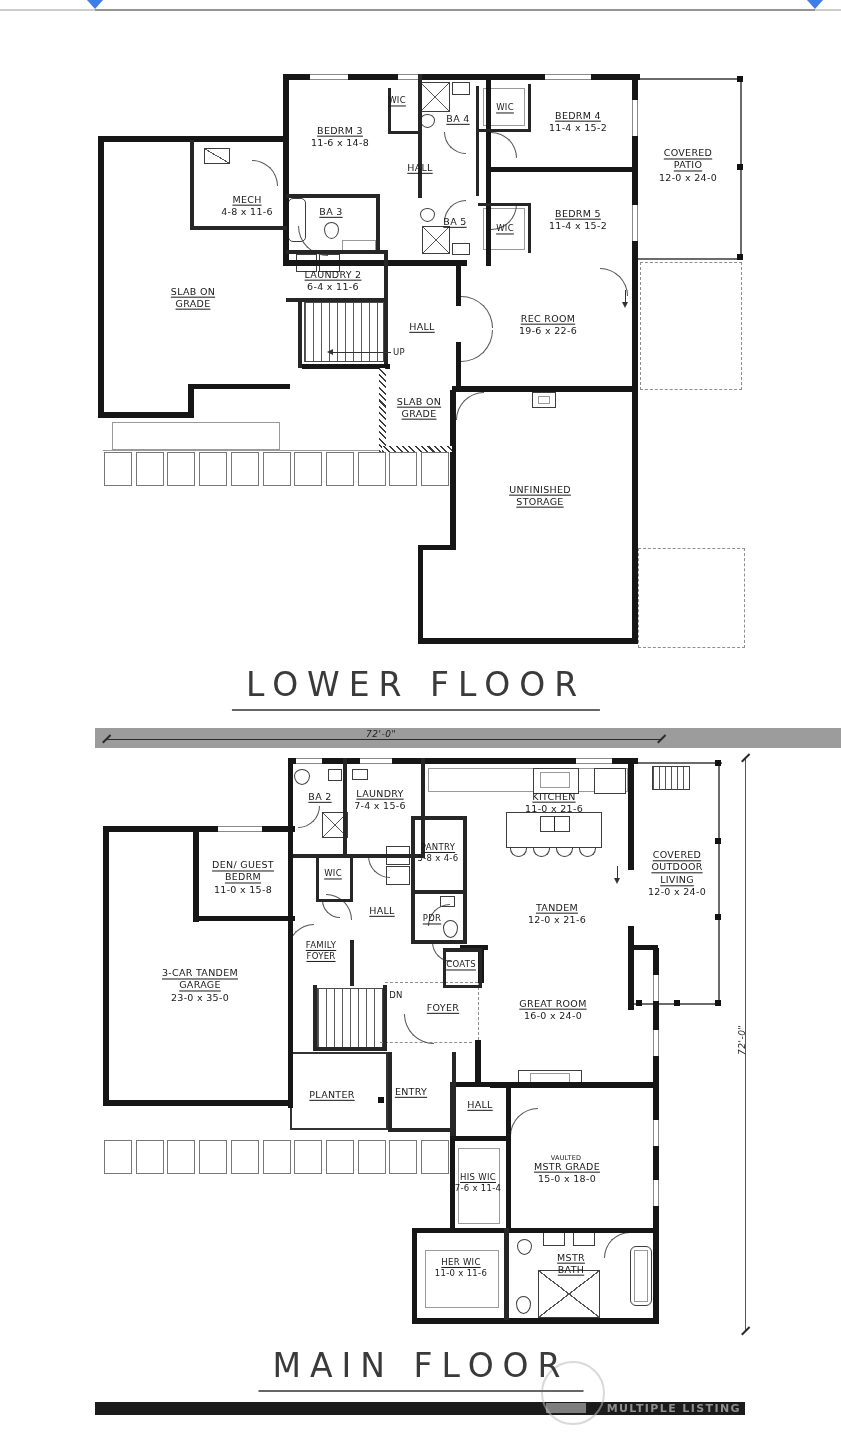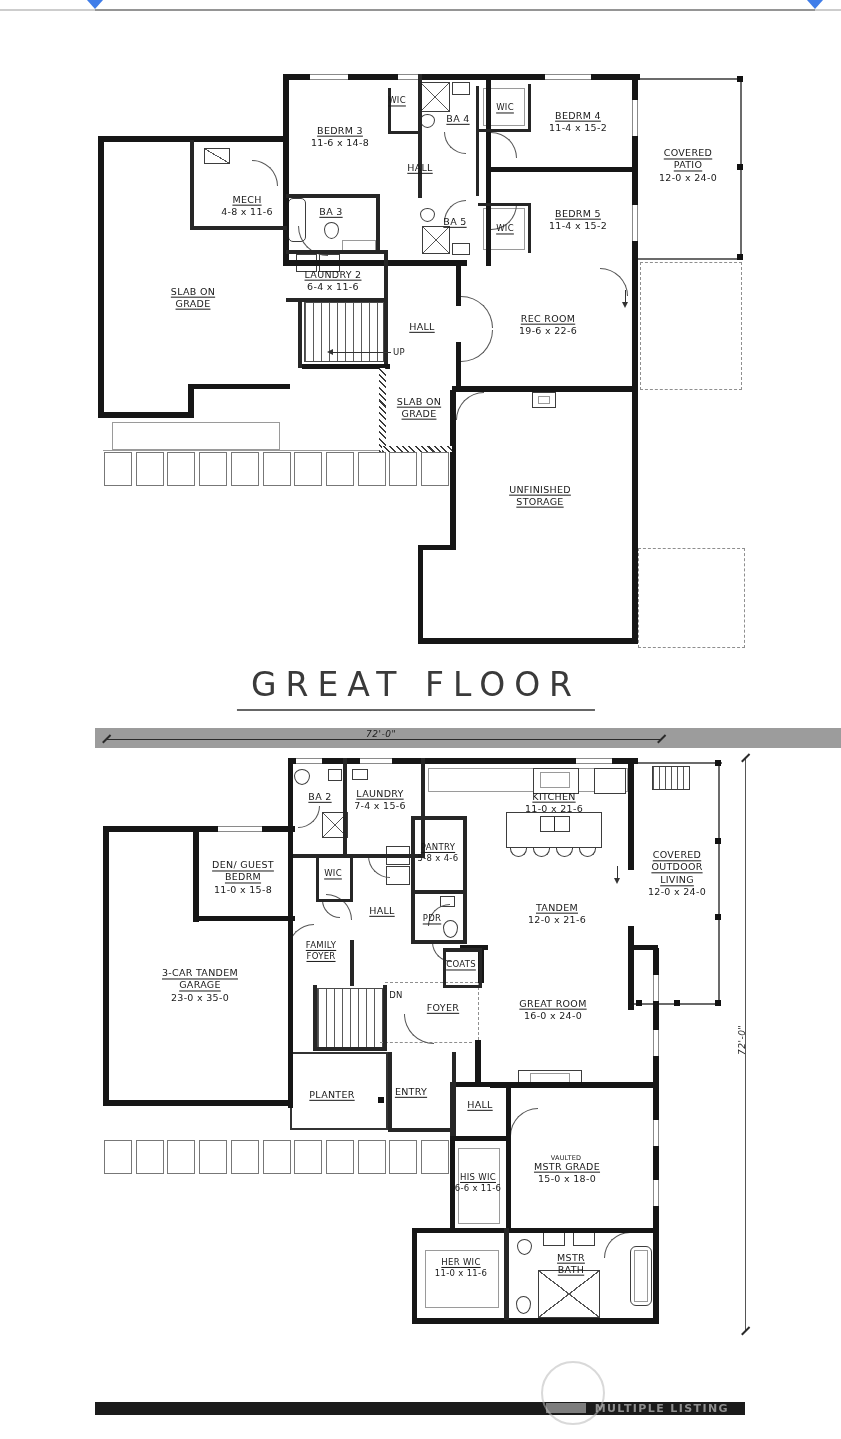--- a/index.html
+++ b/index.html
@@ -49,21 +49,21 @@
   .tick{position:absolute;width:11px;height:1.5px;background:#2b2b2b;transform:rotate(-45deg);z-index:3;}
   .dimlabel{position:absolute;transform:translate(-50%,-50%);font-size:9px;font-style:italic;color:#1d1d1d;z-index:4;letter-spacing:.5px;}
   .dimlabel.vert{transform:translate(-50%,-50%) rotate(-90deg);}
   
   .topline{position:absolute;z-index:1;}
   .bluetri{position:absolute;width:0;height:0;border-left:8px solid transparent;border-right:8px solid transparent;
            border-top:9px solid #3f7de9;top:0;z-index:6;}
   
   .mlsbar{position:absolute;left:95px;top:1402px;width:650px;height:13px;background:#1b1b1b;color:#8f8f8f;
           font-weight:700;font-size:11px;line-height:13px;letter-spacing:1.4px;text-align:right;
-          padding-right:16px;box-sizing:border-box;z-index:3;}
+          padding-right:4px;box-sizing:border-box;z-index:3;}
   .wmcircle{position:absolute;left:541px;top:1361px;width:60px;height:60px;border:2px solid rgba(185,185,185,.55);
             border-radius:50%;z-index:4;}
   .wmbox{position:absolute;left:546px;top:1403px;width:40px;height:10px;background:#8f8f8f;opacity:.85;z-index:4;}
   .sa-stem{position:absolute;width:1px;background:#333;z-index:2;}
   .sa-tip{position:absolute;width:0;height:0;border-left:3px solid transparent;border-right:3px solid transparent;border-top:6px solid #333;z-index:2;}
   .uparrow-line{position:absolute;height:1px;background:#333;z-index:2;}
   .uparrow-tip{position:absolute;width:0;height:0;border-top:3px solid transparent;border-bottom:3px solid transparent;border-right:6px solid #333;z-index:2;}
   .pvrow{position:absolute;z-index:1;}
   .pv{position:absolute;width:28px;height:34px;border:1px solid #777;background:#fff;box-sizing:border-box;top:0;}
 </style>
@@ -241,21 +241,21 @@
   <div class="lb wrap" style="left:193px;top:298px;width:62px">
       <span class="nm">SLAB ON GRADE</span>
     </div>
   <div class="lb wrap" style="left:419px;top:408px;width:62px">
       <span class="nm">SLAB ON GRADE</span>
     </div>
   <div class="lb wrap" style="left:540px;top:496px;width:88px">
       <span class="nm">UNFINISHED STORAGE</span>
     </div>
 
-  <div class="title" style="left:416px;top:665px">GREAT FLOOR</div>
+  <div class="title" style="left:416px;top:665px">LOWER FLOOR</div>
 
   <div class="dimbar"></div>
   <div class="dimline" style="left:106px;top:739px;width:556px;height:1px"></div>
   <div class="tick" style="left:101px;top:738px"></div>
   <div class="tick" style="left:656px;top:738px"></div>
   <div class="dimlabel" style="left:381px;top:734px">72'-0"</div>
 
   <div class="w" style="left:288px;top:758px;width:350px;height:6px"></div>
   <div class="w" style="left:288px;top:758px;width:5px;height:100px"></div>
   <div class="p" style="left:343px;top:758px;width:4px;height:100px"></div>
@@ -462,33 +462,34 @@
     </div>
   <div class="lb xs noul" style="left:566px;top:1158px">
       <span class="nm">VAULTED</span>
     </div>
   <div class="lb" style="left:567px;top:1173px">
       <span class="nm">MSTR GRADE</span>
       <span class="dm">15-0 x 18-0</span>
     </div>
   <div class="lb sm" style="left:478px;top:1183px">
       <span class="nm">HIS WIC</span>
-      <span class="dm">6-6 x 11-6</span>
+      <span class="dm">7-6 x 11-4</span>
     </div>
   <div class="lb sm" style="left:461px;top:1268px">
       <span class="nm">HER WIC</span>
       <span class="dm">11-0 x 11-6</span>
     </div>
   <div class="lb wrap" style="left:571px;top:1264px;width:44px">
       <span class="nm">MSTR BATH</span>
     </div>
 
   <div class="dimline" style="left:745px;top:758px;width:1px;height:574px;background:#555"></div>
   <div class="tick" style="left:740px;top:757px"></div>
   <div class="tick" style="left:740px;top:1330px"></div>
   <div class="dimlabel vert" style="left:742px;top:1040px">72'-0"</div>
 
+  <div class="title" style="left:421px;top:1346px">MAIN FLOOR</div>
 
   <div class="mlsbar">MULTIPLE LISTING</div>
   <div class="wmbox"></div>
   <div class="wmcircle"></div>
 
 </div>
 
 </body></html>

